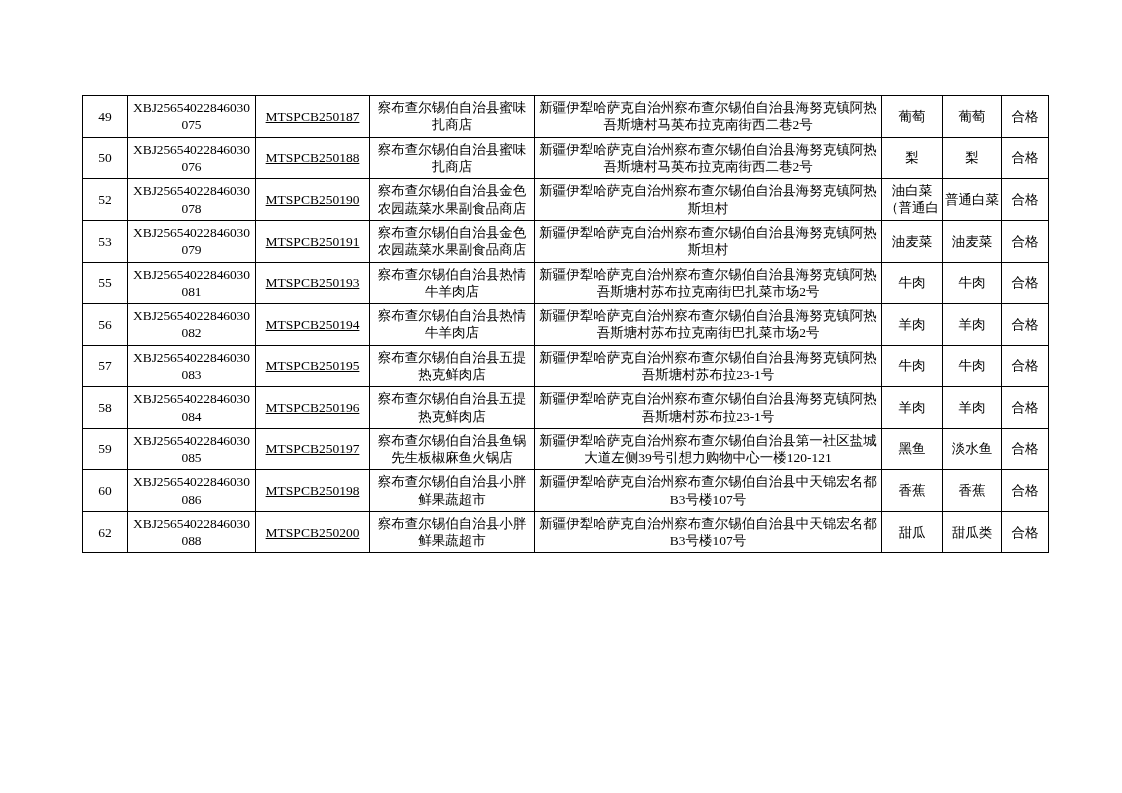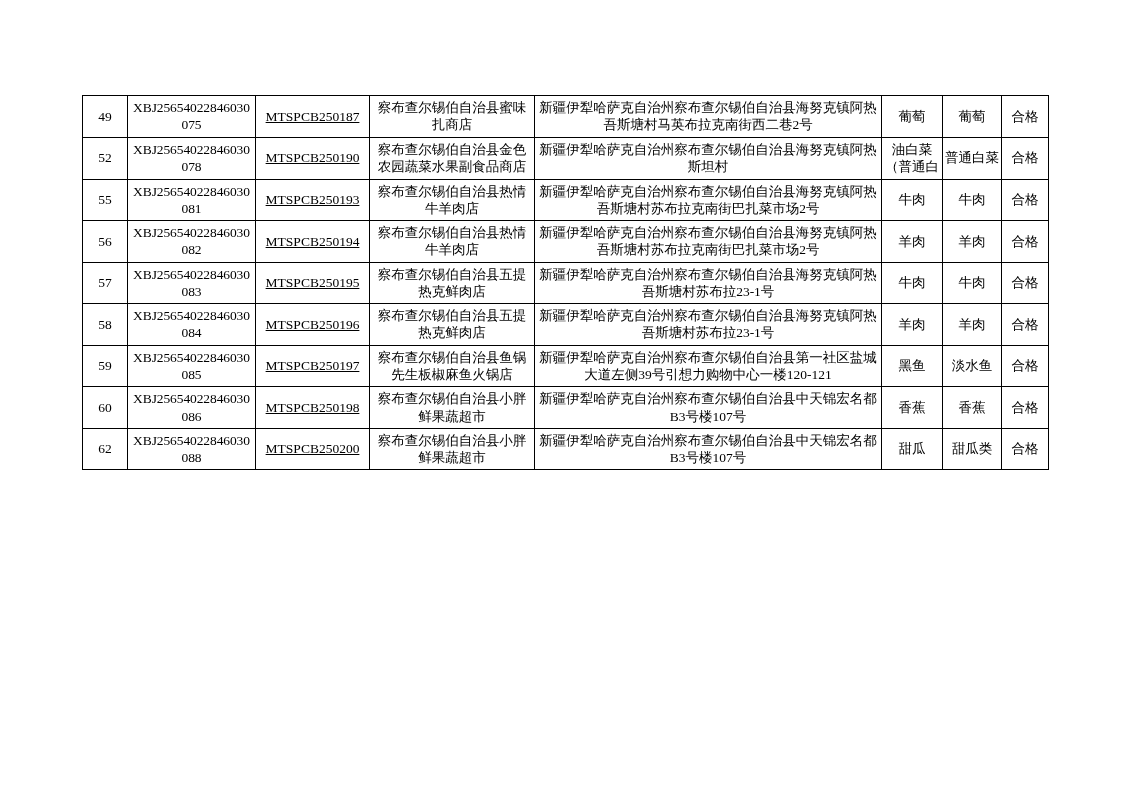--- a/index.html
+++ b/index.html
@@ -61,29 +61,49 @@
         <td class="c-idx">49</td>
         <td class="c-code">XBJ25654022846030075</td>
         <td class="c-rep">MTSPCB250187</td>
         <td class="c-name">察布查尔锡伯自治县蜜味扎商店</td>
         <td class="c-addr">新疆伊犁哈萨克自治州察布查尔锡伯自治县海努克镇阿热吾斯塘村马英布拉克南街西二巷2号</td>
         <td class="c-item">葡萄</td>
         <td class="c-cat">葡萄</td>
         <td class="c-res">合格</td>
       </tr>
       <tr>
+        <td class="c-idx">50</td>
+        <td class="c-code">XBJ25654022846030076</td>
+        <td class="c-rep">MTSPCB250188</td>
+        <td class="c-name">察布查尔锡伯自治县蜜味扎商店</td>
+        <td class="c-addr">新疆伊犁哈萨克自治州察布查尔锡伯自治县海努克镇阿热吾斯塘村马英布拉克南街西二巷2号</td>
+        <td class="c-item">梨</td>
+        <td class="c-cat">梨</td>
+        <td class="c-res">合格</td>
+      </tr>
+      <tr>
         <td class="c-idx">52</td>
         <td class="c-code">XBJ25654022846030078</td>
         <td class="c-rep">MTSPCB250190</td>
         <td class="c-name">察布查尔锡伯自治县金色农园蔬菜水果副食品商店</td>
         <td class="c-addr">新疆伊犁哈萨克自治州察布查尔锡伯自治县海努克镇阿热斯坦村</td>
         <td class="c-item">
             <span class="clip">油白菜（普通白菜）</span>
           </td>
         <td class="c-cat">普通白菜</td>
+        <td class="c-res">合格</td>
+      </tr>
+      <tr>
+        <td class="c-idx">53</td>
+        <td class="c-code">XBJ25654022846030079</td>
+        <td class="c-rep">MTSPCB250191</td>
+        <td class="c-name">察布查尔锡伯自治县金色农园蔬菜水果副食品商店</td>
+        <td class="c-addr">新疆伊犁哈萨克自治州察布查尔锡伯自治县海努克镇阿热斯坦村</td>
+        <td class="c-item">油麦菜</td>
+        <td class="c-cat">油麦菜</td>
         <td class="c-res">合格</td>
       </tr>
       <tr>
         <td class="c-idx">55</td>
         <td class="c-code">XBJ25654022846030081</td>
         <td class="c-rep">MTSPCB250193</td>
         <td class="c-name">察布查尔锡伯自治县热情牛羊肉店</td>
         <td class="c-addr">新疆伊犁哈萨克自治州察布查尔锡伯自治县海努克镇阿热吾斯塘村苏布拉克南街巴扎菜市场2号</td>
         <td class="c-item">牛肉</td>
         <td class="c-cat">牛肉</td>

